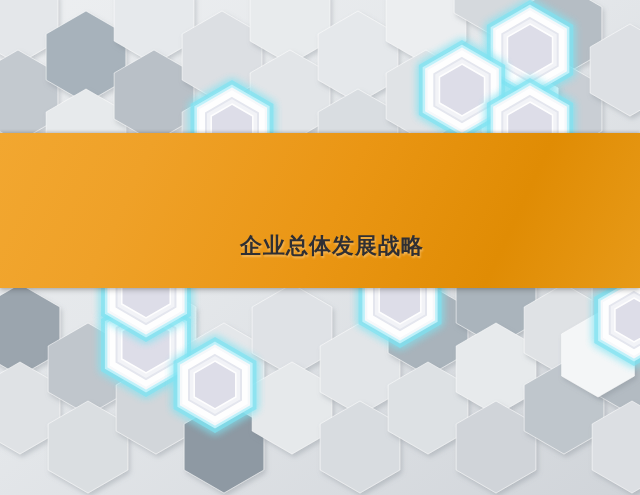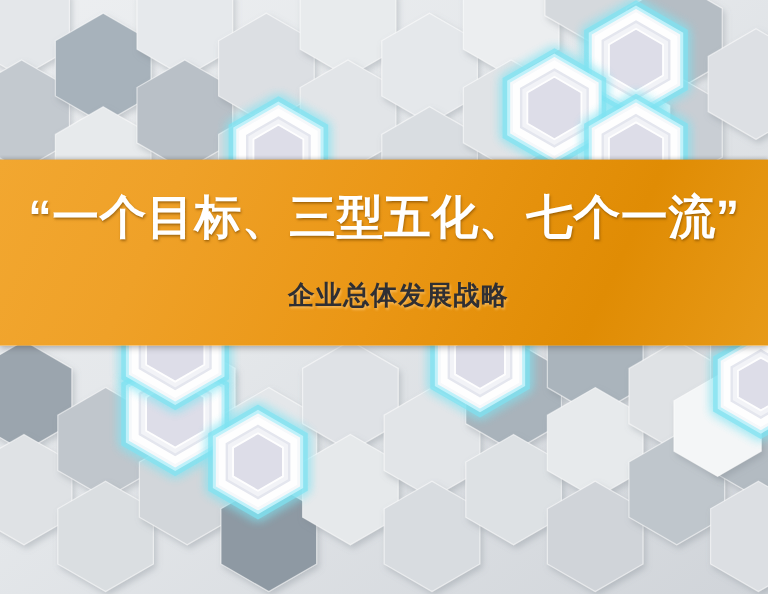--- a/index.html
+++ b/index.html
@@ -212,18 +212,17 @@
           <polygon points="634.00,280.00 668.64,300.00 668.64,340.00 634.00,360.00 599.36,340.00 599.36,300.00" fill="#f5f8fa" stroke="#bff1fa" stroke-width="2.5"></polygon>
           <polygon points="634.00,286.00 663.44,303.00 663.44,337.00 634.00,354.00 604.56,337.00 604.56,303.00" fill="#ffffff" stroke="#ffffff" stroke-width="3" opacity="0.97"></polygon>
           <polygon points="634.00,292.00 658.25,306.00 658.25,334.00 634.00,348.00 609.75,334.00 609.75,306.00" fill="#f2f3f7" stroke="#e4e6ee" stroke-width="2"></polygon>
           <polygon points="634.00,298.00 653.05,309.00 653.05,331.00 634.00,342.00 614.95,331.00 614.95,309.00" fill="#dcdce8" stroke="#ffffff" stroke-width="1.5" opacity="0.95"></polygon>
         </g>
       </g>
   </svg>
 
   <div id="banner">
     <div id="banner-inner">
-      <div id="main-title">“一个目标、三型五化、七个一流”</div>
       <div id="sub-title">企业总体发展战略</div>
     </div>
   </div>
 
 </div>
 
 </body></html>

